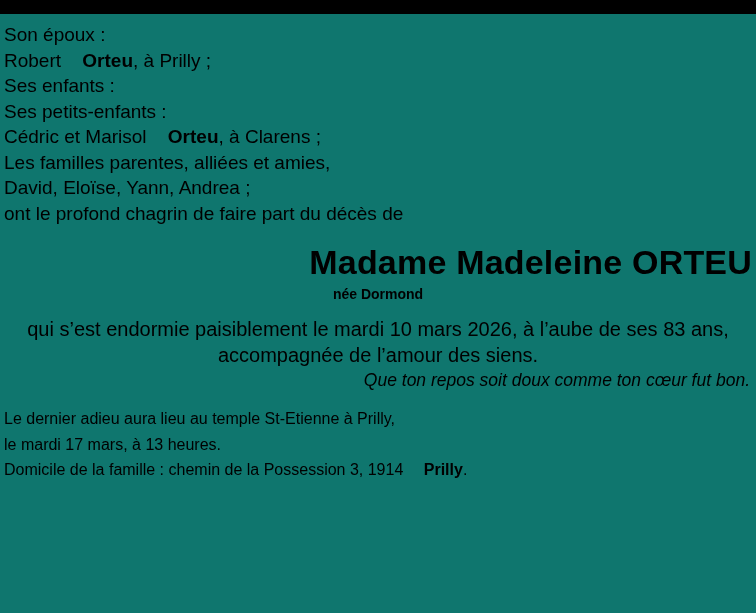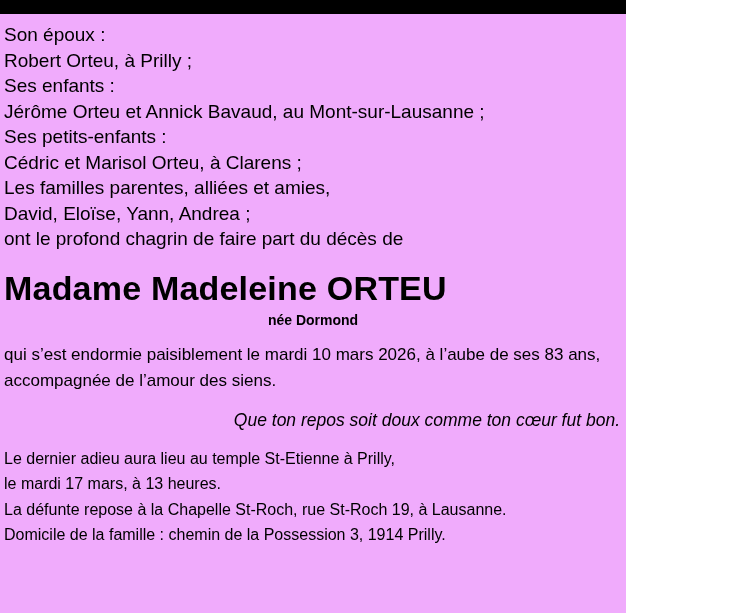--- a/index.html
+++ b/index.html
@@ -5,71 +5,72 @@
   html, body {
     margin: 0;
     padding: 0;
     background: #ffffff;
   }
   body {
     font-family: "Liberation Sans", sans-serif;
     color: #000000;
   }
   #page {
-    width: 626px;
+    width: 756px;
     height: 613px;
-    background: #f0abfc;
+    background: #0f766e;
     position: relative;
     overflow: hidden;
     box-sizing: border-box;
   }
   .top-bar {
     height: 14px;
     background: #000000;
     width: 100%;
   }
   .content {
     padding: 8px 4px 0 4px;
   }
   .line {
     font-size: 19px;
     line-height: 25.5px;
     white-space: nowrap;
   }
   .line b {
-    font-weight: normal;
+    font-weight: bold;
+    margin-left: 16px;
   }
   .deceased-name {
-    text-align: left;
+    text-align: right;
     font-size: 34px;
     font-weight: bold;
     line-height: 44px;
     margin-top: 14px;
     letter-spacing: 0.2px;
   }
   .maiden-name {
     text-align: center;
     font-size: 14px;
     font-weight: bold;
     line-height: 24px;
     margin-top: -2px;
   }
   .passing {
     margin-top: 10px;
   }
   .passing .line {
-    font-size: 17px;
+    font-size: 20px;
     line-height: 26px;
+    text-align: center;
   }
   .quote {
     text-align: right;
     font-style: italic;
     font-size: 17.5px;
     line-height: 24px;
-    margin-top: 14px;
     padding-right: 2px;
     white-space: nowrap;
   }
   .farewell {
     margin-top: 14px;
   }
   .farewell .line {
     font-size: 16px;
     line-height: 25.5px;
   }
@@ -77,34 +78,32 @@
 </head>
 <body>
 
 <div id="page">
   <div class="top-bar"></div>
   <div class="content">
     <div id="intro-block">
         <div class="line"><span>Son époux :</span></div>
         <div class="line"><span>Robert </span><b>Orteu</b><span>, à Prilly ;</span></div>
         <div class="line"><span>Ses enfants :</span></div>
-        <div class="line"><span>Jérôme </span><b>Orteu</b><span> et Annick </span><b>Bavaud</b><span>, au Mont-sur-Lausanne ;</span></div>
         <div class="line"><span>Ses petits-enfants :</span></div>
         <div class="line"><span>Cédric et Marisol </span><b>Orteu</b><span>, à Clarens ;</span></div>
         <div class="line"><span>Les familles parentes, alliées et amies,</span></div>
         <div class="line"><span>David, Eloïse, Yann, Andrea ;</span></div>
         <div class="line"><span>ont le profond chagrin de faire part du décès de</span></div>
       </div>
     <div class="deceased-name">Madame Madeleine ORTEU</div>
     <div class="maiden-name">née Dormond</div>
     <div class="passing" id="passing-block">
         <div class="line"><span>qui s’est endormie paisiblement le mardi 10 mars 2026, à l’aube de ses 83 ans,</span></div>
         <div class="line"><span>accompagnée de l’amour des siens.</span></div>
       </div>
     <div class="quote">Que ton repos soit doux comme ton cœur fut bon.</div>
     <div class="farewell" id="farewell-block">
         <div class="line"><span>Le dernier adieu aura lieu au temple St-Etienne à Prilly,</span></div>
         <div class="line"><span>le mardi 17 mars, à 13 heures.</span></div>
-        <div class="line"><span>La défunte repose à la Chapelle St-Roch, rue St-Roch 19, à Lausanne.</span></div>
         <div class="line"><span>Domicile de la famille : chemin de la Possession 3, 1914 </span><b>Prilly</b><span>.</span></div>
       </div>
   </div>
 </div>
 
 </body></html>

